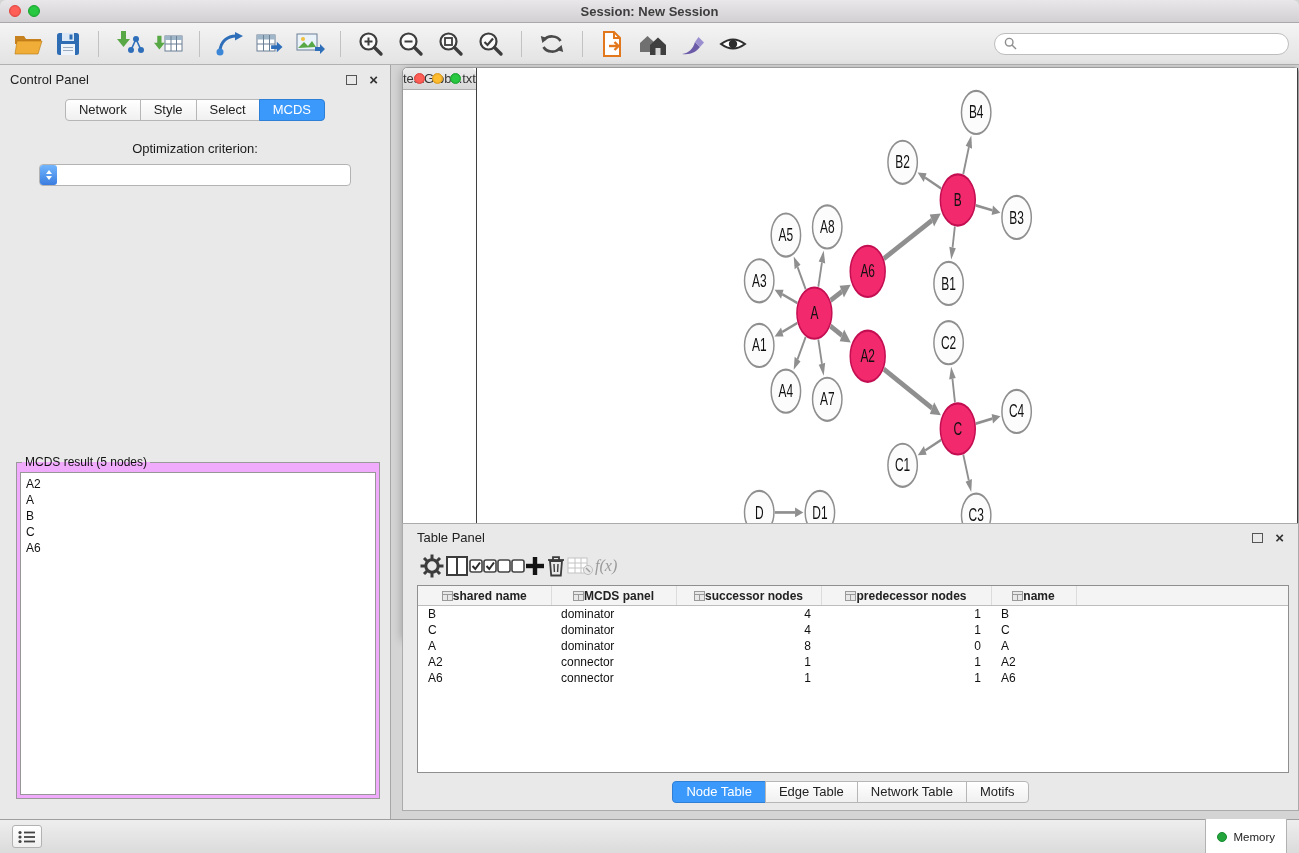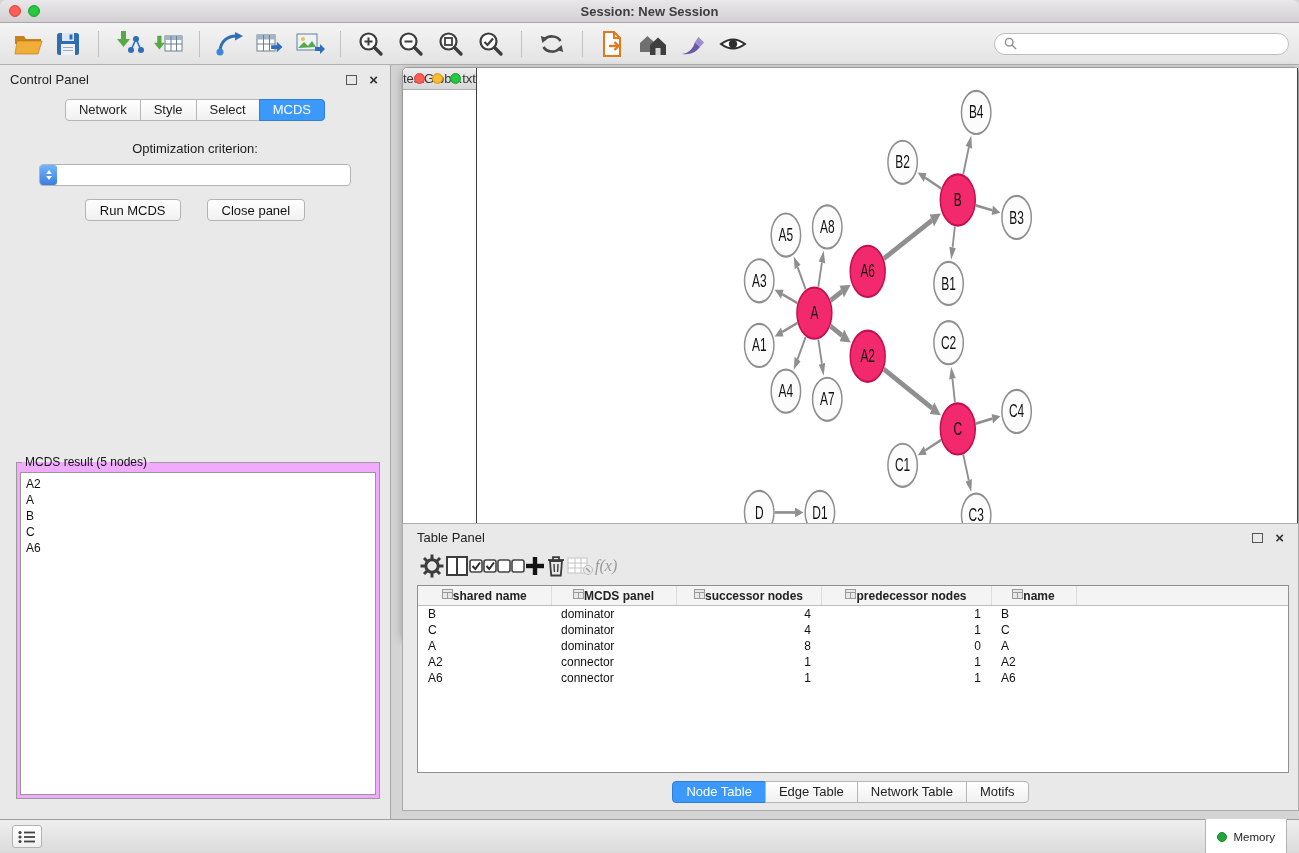--- a/index.html
+++ b/index.html
@@ -79,21 +79,21 @@
     display:flex;flex-direction:column;box-sizing:border-box;}
   .tp-header{display:flex;align-items:center;justify-content:space-between;padding:6px 14px 2px;font-size:13px;color:#222;flex:none;}
   .tp-toolbar{display:flex;align-items:center;gap:0;padding:6px 0 4px 16px;flex:none;}
   .tp-tool{display:flex;align-items:center;justify-content:center;}
   .fx{font-family:"Liberation Serif",serif;font-style:italic;font-size:16px;color:#9a9a9a;padding-left:2px;}
   .tablewrap{flex:1;background:#fff;border:1px solid #8f8f8f;margin:2px 9px 0 14px;overflow:hidden;min-height:0;}
   table.tp-table{width:100%;border-collapse:collapse;table-layout:fixed;}
   .tp-table thead th{height:19px;background:#f4f4f4;border-bottom:1px solid #bdbdbd;border-right:1px solid #dcdcdc;
     font-weight:700;font-size:12px;color:#222;padding:0 4px;white-space:nowrap;overflow:hidden;}
   .tp-table thead th:last-child{border-right:none;}
-  .hdr{display:flex;justify-content:center;}
+  .hdr{display:flex;align-items:center;justify-content:center;}
   .tp-table tbody td{height:16px;font-size:12px;color:#111;padding:0 10px;white-space:nowrap;overflow:hidden;}
   td.r{text-align:right;padding-right:12px;}
   .tp-tabs{margin:8px 0 7px;flex:none;}
 
   
   .statusbar{height:33px;flex:none;border-top:1px solid #9f9f9f;background:linear-gradient(#eeeeee,#dbdbdb);
     display:flex;align-items:center;justify-content:space-between;padding:0 12px;}
   .sb-btn{width:28px;height:21px;border:1px solid #b2b2b2;border-radius:3px;background:linear-gradient(#fff,#f0f0f0);
     display:flex;align-items:center;justify-content:center;}
   .memory-pill{height:21px;border:1px solid #b2b2b2;border-radius:11px;background:#fff;display:flex;align-items:center;
@@ -268,24 +268,20 @@
           <div class="seg-tab">Style</div>
           <div class="seg-tab">Select</div>
           <div class="seg-tab active">MCDS</div>
         </div>
       <div class="cp-label">Optimization criterion:</div>
       <div class="combo">
         <span class="combo-step">
             <i class="up"></i>
             <i class="dn"></i>
           </span>
-      </div>
-      <div class="cp-buttons">
-        <button>Run MCDS</button>
-        <button>Close panel</button>
       </div>
       <fieldset class="result-box">
         <legend>MCDS result (5 nodes)</legend>
         <div class="result-list">
             <div>A2</div>
             <div>A</div>
             <div>B</div>
             <div>C</div>
             <div>A6</div>
           </div>

